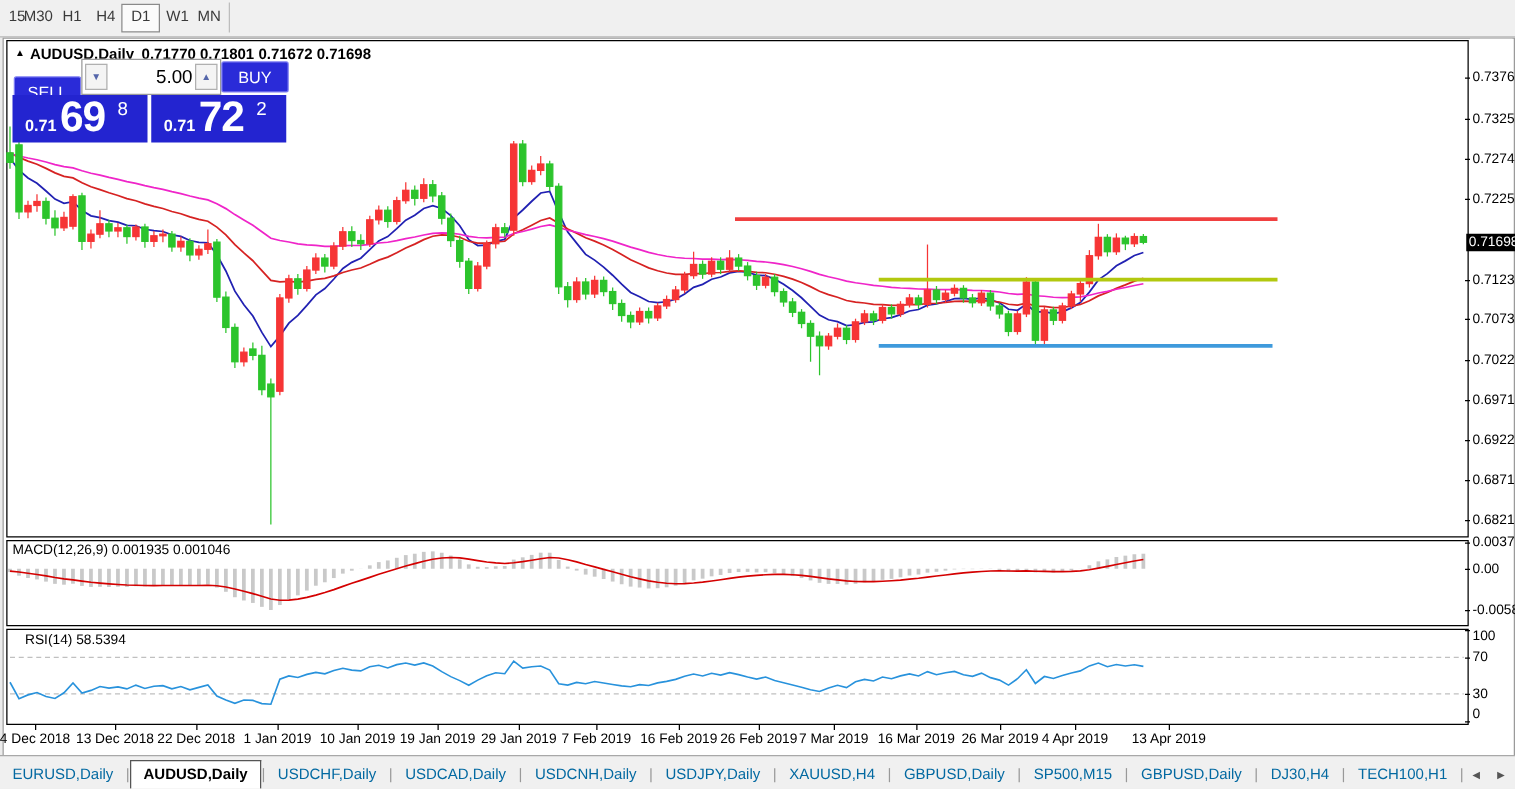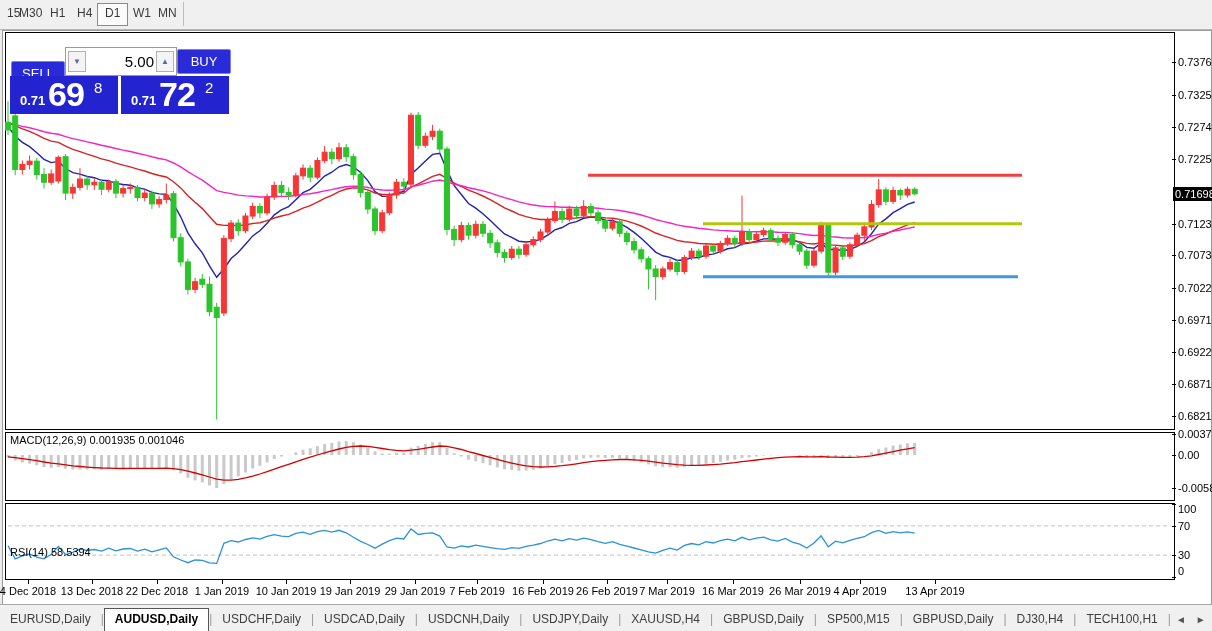--- a/index.html
+++ b/index.html
@@ -45,21 +45,21 @@
   #tp-volume{position:absolute;left:22px;top:2px;width:64px;height:21px;border:0;font-size:15px;text-align:right;font-family:"Liberation Sans",sans-serif;color:#000;outline:none;}
   .tp-price{position:absolute;top:29px;width:108px;height:38px;background:#2324d0;color:#fff;cursor:pointer;}
   #tp-sell-price{left:0;}
   #tp-buy-price{left:111px;}
   .tp-small{position:absolute;bottom:6px;left:10px;font-size:13px;font-weight:bold;text-align:center;}
   .tp-big{position:absolute;bottom:0px;left:38px;font-size:34px;font-weight:bold;letter-spacing:-1px;}
   .tp-sup{position:absolute;top:3px;left:84px;font-size:15px;}
 
   
   #tabbar{position:absolute;left:0;top:604px;width:1212px;height:27px;background:#f0f0f0;border-top:1px solid #a8a8a8;white-space:nowrap;overflow:hidden;}
-  .tab{display:inline-block;height:20px;line-height:20px;margin-top:3px;padding:0 10px;font-size:12px;color:#404040;cursor:pointer;}
+  .tab{display:inline-block;height:20px;line-height:20px;margin-top:3px;padding:0 10px;font-size:12px;color:#0369a1;cursor:pointer;}
   .tab.active{background:#ffffff;border:1px solid #555;border-bottom:0;height:22px;font-weight:bold;color:#000;}
   .tab-sep{display:inline-block;color:#999;font-size:12px;}
   .tab-arrow{display:inline-block;color:#555;font-size:10px;padding:0 5px;cursor:pointer;}
 </style>
 </head>
 <body>
 
 <div id="stage">
 
   <div id="tf-toolbar">
@@ -467,20 +467,23 @@
       <line x1="893.108" y1="455" x2="893.108" y2="445.59819091284726" stroke="#c9c9c9" stroke-width="3"></line>
       <line x1="900.304" y1="455" x2="900.304" y2="444.5223069841418" stroke="#c9c9c9" stroke-width="3"></line>
       <line x1="907.5" y1="455" x2="907.5" y2="443.39673060713176" stroke="#c9c9c9" stroke-width="3"></line>
       <line x1="914.6959999999999" y1="455" x2="914.6959999999999" y2="442.9687407891641" stroke="#c9c9c9" stroke-width="3"></line>
       <polyline points="8.0,456.9 15.2,457.6 22.4,458.6 29.6,459.6 36.8,460.7 44.0,462.0 51.2,463.1 58.4,463.9 65.6,464.9 72.8,465.8 80.0,466.5 87.2,467.1 94.4,467.6 101.5,468.0 108.7,468.2 115.9,468.4 123.1,468.5 130.3,468.4 137.5,468.4 144.7,468.4 151.9,468.4 159.1,468.4 166.3,468.2 173.5,468.6 180.7,469.6 187.9,471.2 195.1,473.0 202.3,474.9 209.5,477.0 216.7,479.2 223.9,480.2 231.1,480.1 238.3,479.3 245.5,477.9 252.7,476.1 259.9,474.0 267.1,471.7 274.3,469.1 281.4,466.6 288.6,464.3 295.8,461.9 303.0,459.4 310.2,457.2 317.4,455.0 324.6,452.8 331.8,450.9 339.0,449.0 346.2,447.4 353.4,446.4 360.6,446.0 367.8,446.3 375.0,447.3 382.2,448.5 389.4,449.6 396.6,450.3 403.8,450.8 411.0,450.2 418.2,449.3 425.4,448.2 432.6,447.0 439.8,446.0 447.0,446.4 454.2,447.8 461.3,449.5 468.5,451.6 475.7,453.5 482.9,455.5 490.1,457.4 497.3,459.4 504.5,461.4 511.7,463.1 518.9,464.7 526.1,465.8 533.3,466.6 540.5,467.0 547.7,466.9 554.9,466.4 562.1,465.7 569.3,464.8 576.5,463.8 583.7,462.7 590.9,461.7 598.1,460.9 605.3,460.3 612.5,459.8 619.7,459.5 626.9,459.5 634.1,459.8 641.2,460.3 648.4,461.1 655.6,462.1 662.8,463.1 670.0,463.9 677.2,464.7 684.4,465.2 691.6,465.3 698.8,465.3 706.0,465.0 713.2,464.6 720.4,464.1 727.6,463.3 734.8,462.6 742.0,461.7 749.2,460.8 756.4,460.0 763.6,459.1 770.8,458.3 778.0,457.7 785.2,457.2 792.4,456.8 799.6,456.6 806.8,456.8 814.0,456.9 821.1,456.7 828.3,457.0 835.5,457.1 842.7,457.3 849.9,457.3 857.1,457.1 864.3,456.7 871.5,455.8 878.7,454.5 885.9,453.1 893.1,451.6 900.3,450.2 907.5,448.8 914.7,447.6" fill="none" stroke="#d40000" stroke-width="1.3"></polyline>
       <line x1="8" y1="525.9" x2="1171" y2="525.9" stroke="#c0c0c0" stroke-width="1" stroke-dasharray="4 3"></line>
       <line x1="8" y1="555.1" x2="1171" y2="555.1" stroke="#c0c0c0" stroke-width="1" stroke-dasharray="4 3"></line>
       <polyline points="8.0,545.8 15.2,558.9 22.4,555.9 29.6,554.0 36.8,557.2 44.0,558.8 51.2,554.2 58.4,546.4 65.6,554.5 72.8,552.3 80.0,549.2 87.2,550.5 94.4,549.5 101.5,551.1 108.7,548.1 115.9,550.8 123.1,549.0 130.3,548.5 137.5,551.1 144.7,549.2 151.9,551.9 159.1,549.9 166.3,547.9 173.5,556.8 180.7,560.0 187.9,562.7 195.1,560.0 202.3,560.3 209.5,562.9 216.7,563.4 223.9,543.3 231.1,540.7 238.3,542.0 245.5,539.5 252.7,537.9 259.9,539.1 267.1,536.4 274.3,534.6 281.4,536.1 288.6,536.7 295.8,533.4 303.0,532.2 310.2,534.4 317.4,531.7 324.6,530.4 331.8,532.1 339.0,530.3 346.2,532.8 353.4,537.3 360.6,541.3 367.8,544.5 375.0,548.2 382.2,544.1 389.4,540.6 396.6,538.2 403.8,539.0 411.0,528.9 418.2,534.5 425.4,533.4 432.6,532.8 439.8,536.1 447.0,547.0 454.2,548.1 461.3,545.9 468.5,547.0 475.7,545.2 482.9,546.4 490.1,547.6 497.3,548.7 504.5,549.4 511.7,547.7 518.9,548.4 526.1,546.3 533.3,545.1 540.5,543.5 547.7,541.0 554.9,539.2 562.1,540.8 569.3,538.6 576.5,540.1 583.7,538.1 590.9,539.7 598.1,541.6 605.3,543.3 612.5,541.6 619.7,544.4 626.9,546.2 634.1,548.0 641.2,549.8 648.4,551.8 655.6,553.2 662.8,550.4 670.0,548.2 677.2,550.1 684.4,545.4 691.6,543.5 698.8,544.8 706.0,541.6 713.2,543.0 720.4,540.7 727.6,539.1 734.8,540.8 742.0,537.3 749.2,539.8 756.4,538.2 763.6,537.1 770.8,539.8 778.0,541.1 785.2,538.5 792.4,542.1 799.6,544.1 806.8,548.1 814.0,543.0 821.1,535.8 828.3,546.8 835.5,541.2 842.7,542.8 849.9,540.4 857.1,538.4 864.3,536.7 871.5,532.7 878.7,530.4 885.9,533.4 893.1,531.6 900.3,532.8 907.5,531.8 914.7,533.1" fill="none" stroke="#2892dc" stroke-width="1.3"></polyline>
     </svg>
 
+  <div id="chart-title">
+    <span class="tri">▲</span><span>AUDUSD,Daily</span><span class="ohlc">0.71770 0.71801 0.71672 0.71698</span>
+  </div>
 
   <div id="trade-panel">
     <div class="tp-btn" id="tp-sell-btn">SELL</div>
     <div id="tp-spinner">
       <div class="tp-spin" id="tp-spin-down">▼</div>
       <input id="tp-volume" value="5.00" style="">
       <div class="tp-spin" id="tp-spin-up">▲</div>
     </div>
     <div class="tp-btn" id="tp-buy-btn">BUY</div>
     <div class="tp-price" id="tp-sell-price">
@@ -492,21 +495,21 @@
       <span class="tp-small">0.71</span>
       <span class="tp-big">72</span>
       <span class="tp-sup">2</span>
     </div>
   </div>
 
   <div class="ind-label" style="left:10px;top:434px;">
     <span>MACD(12,26,9)</span>
     <span>0.001935 0.001046</span>
   </div>
-  <div class="ind-label" style="left:10px;top:506px;margin-top:40px;">
+  <div class="ind-label" style="left:20px;top:506px;">
     <span>RSI(14)</span>
     <span>58.5394</span>
   </div>
 
   <div id="cur-price-box" style="top: 186.841px;">0.71698</div>
 
   <div id="tabbar"><span class="tab">EURUSD,Daily</span><span class="tab-sep">|</span><span class="tab active">AUDUSD,Daily</span><span class="tab-sep">|</span><span class="tab">USDCHF,Daily</span><span class="tab-sep">|</span><span class="tab">USDCAD,Daily</span><span class="tab-sep">|</span><span class="tab">USDCNH,Daily</span><span class="tab-sep">|</span><span class="tab">USDJPY,Daily</span><span class="tab-sep">|</span><span class="tab">XAUUSD,H4</span><span class="tab-sep">|</span><span class="tab">GBPUSD,Daily</span><span class="tab-sep">|</span><span class="tab">SP500,M15</span><span class="tab-sep">|</span><span class="tab">GBPUSD,Daily</span><span class="tab-sep">|</span><span class="tab">DJ30,H4</span><span class="tab-sep">|</span><span class="tab">TECH100,H1</span><span class="tab-sep">|</span><span class="tab-arrow">◄</span><span class="tab-arrow">►</span></div>
 <div class="axis-label" style="top: 62px;">0.73765</div>
     <div class="ptick" style="top: 62px;"></div>
     <div class="axis-label" style="top: 94.5297px;">0.73255</div>

